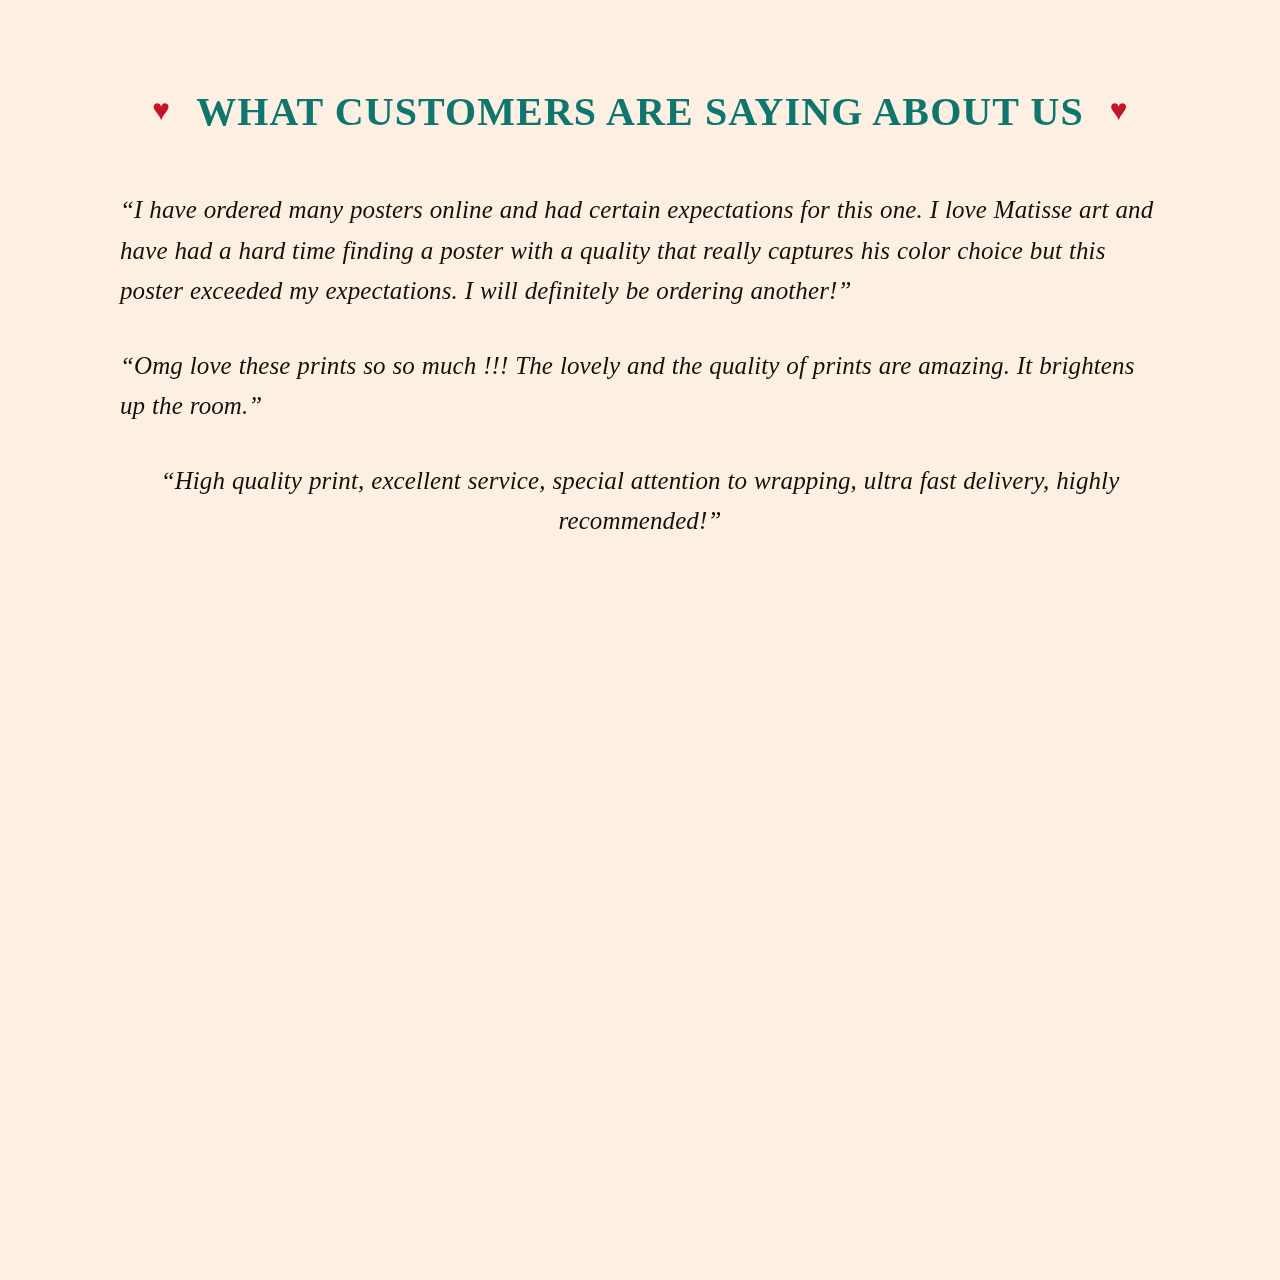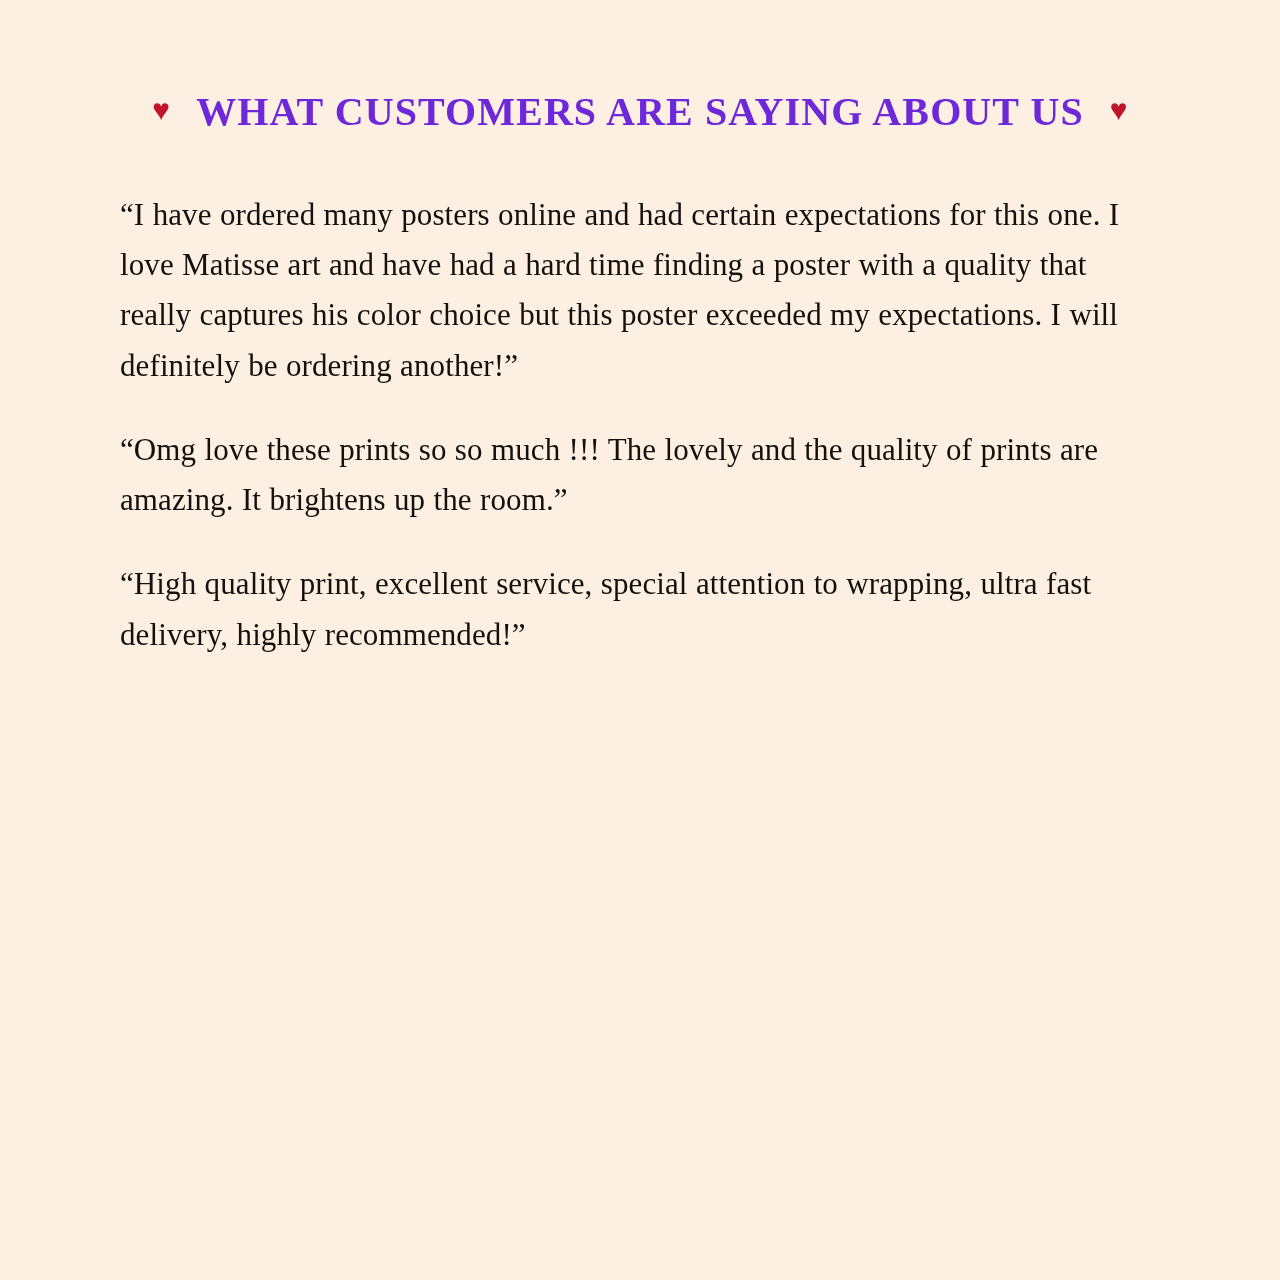--- a/index.html
+++ b/index.html
@@ -28,46 +28,48 @@
     gap: 26px;
     margin: 0 0 58px 0;
     padding: 0;
   }
   .headline-text {
     font-family: "Liberation Serif", "DejaVu Serif", serif;
     font-size: 40px;
     font-weight: 700;
     letter-spacing: 1.1px;
     text-transform: uppercase;
-    color: #6d28d9;
+    color: #0f766e;
     white-space: nowrap;
     line-height: 1;
   }
   .heart {
     font-size: 30px;
     line-height: 1;
     color: #c0152a;
     display: inline-block;
     transform: translateY(-2px);
   }
   .reviews {
     margin: 0;
     padding: 0 14px 0 14px;
   }
   .review {
-    font-size: 31px;
+    font-size: 25px;
     line-height: 1.62;
     color: #14100c;
     margin: 0 0 34px 0;
     text-align: left;
     letter-spacing: 0.1px;
     word-spacing: 0.5px;
+    font-style: italic;
   }
   .review:last-child {
     margin-bottom: 0;
+    text-align: center;
   }
 </style>
 </head>
 <body>
 
 <div class="page">
 
   <div class="headline">
     <span class="heart">♥</span>
     <span class="headline-text">WHAT CUSTOMERS ARE SAYING ABOUT US</span>

